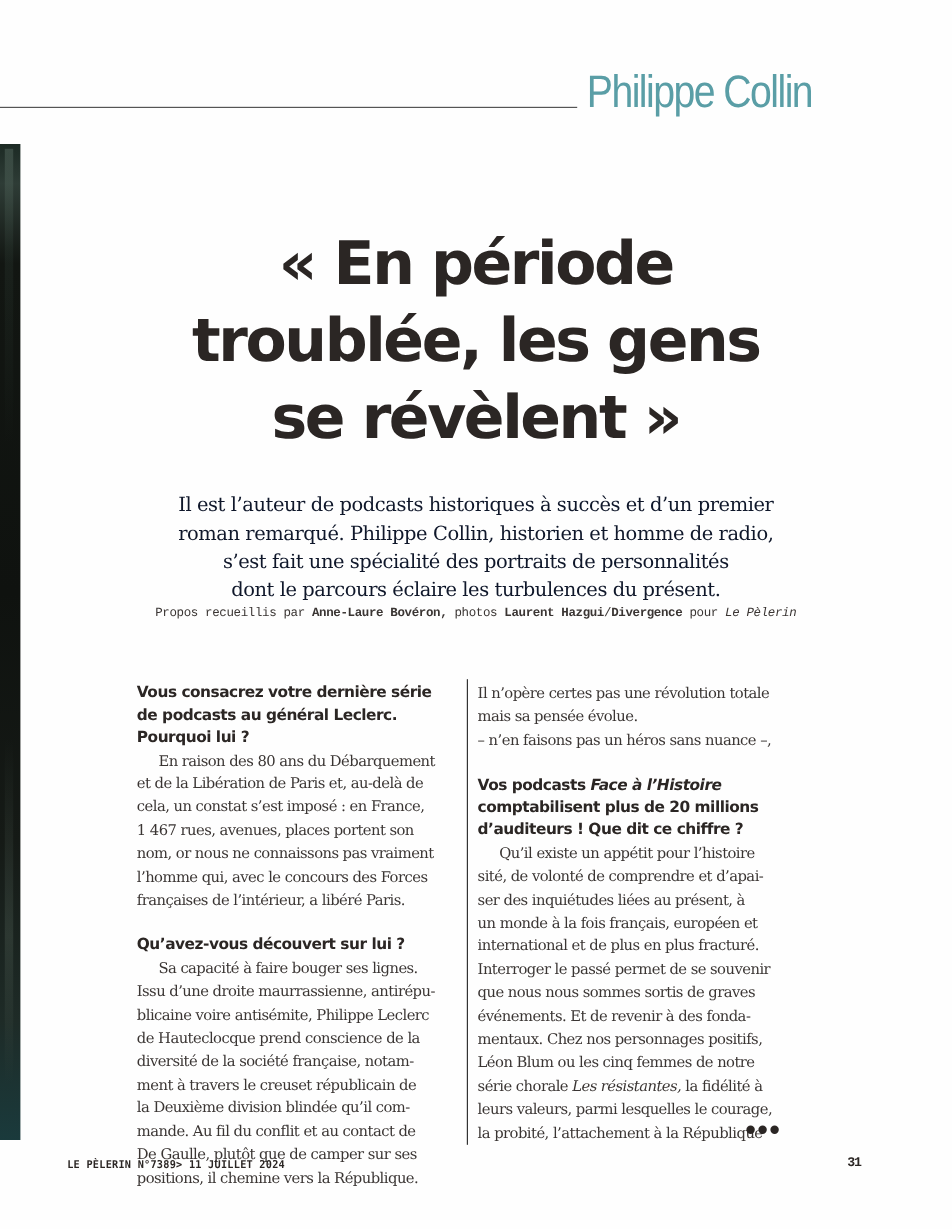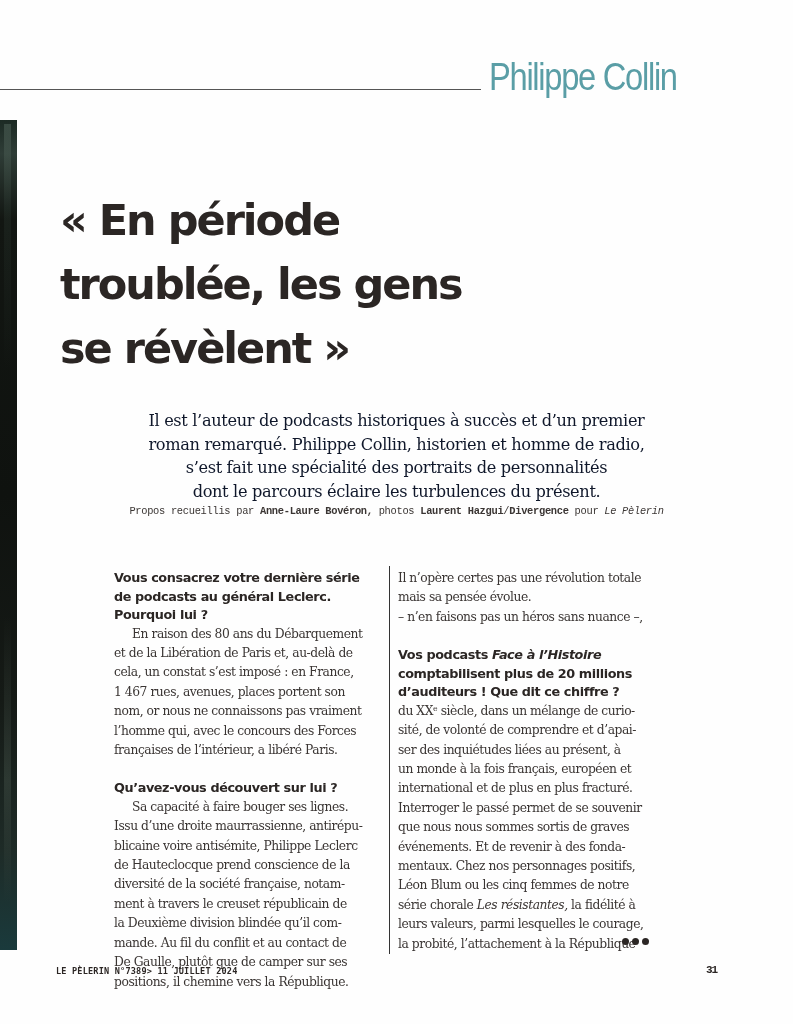--- a/index.html
+++ b/index.html
@@ -21,22 +21,22 @@
       border-top: 1.5px solid #555;
     }
     .header-name {
       position: absolute; left: 489px; top: 56px;
       font-family: "Liberation Sans", sans-serif; font-size: 38px; font-weight: 400;
       color: #5a9ea6; letter-spacing: -1.5px; transform: scaleX(0.86); transform-origin: left top;
       white-space: nowrap;
     }
     .headline {
       position: absolute; left: 60px; top: 188px; width: 673px;
-      text-align: left;
-      font-family: "DejaVu Sans", sans-serif; font-weight: 700; font-size: 43px;
+      text-align: center;
+      font-family: "DejaVu Sans", sans-serif; font-weight: 700; font-size: 50px;
       line-height: 64px; letter-spacing: -2px; color: #2b2624;
     }
     .headline span { display: block; white-space: nowrap; }
     .chapo {
       position: absolute; left: 100px; top: 409px; width: 593px;
       text-align: center; font-family: "DejaVu Serif", serif; font-size: 16.2px; line-height: 23.5px;
       color: #0f172a; letter-spacing: -0.35px;
     }
     .chapo span { display: block; white-space: nowrap; }
     .credits {
@@ -145,21 +145,21 @@
     <span class="line">mais sa pensée évolue.</span>
     <span class="line">– n’en faisons pas un héros sans nuance –,</span>
   </p>
   <div class="gap"></div>
   <div class="q">
     <span class="line"><span>Vos podcasts </span><i>Face à l’Histoire</i></span>
     <span class="line">comptabilisent plus de 20 millions</span>
     <span class="line">d’auditeurs ! Que dit ce chiffre ?</span>
   </div>
   <p>
-    <span class="line">du XXᵉ siècle, dans un mélange de curio-</span>
+    <span class="line indent">Qu’il existe un appétit pour l’histoire</span>
     <span class="line">sité, de volonté de comprendre et d’apai-</span>
     <span class="line">ser des inquiétudes liées au présent, à</span>
     <span class="line">un monde à la fois français, européen et</span>
     <span class="line">international et de plus en plus fracturé.</span>
     <span class="line">Interroger le passé permet de se souvenir</span>
     <span class="line">que nous nous sommes sortis de graves</span>
     <span class="line">événements. Et de revenir à des fonda-</span>
     <span class="line">mentaux. Chez nos personnages positifs,</span>
     <span class="line">Léon Blum ou les cinq femmes de notre</span>
     <span class="line"><span>série chorale </span><i>Les résistantes,</i><span> la fidélité à</span></span>

